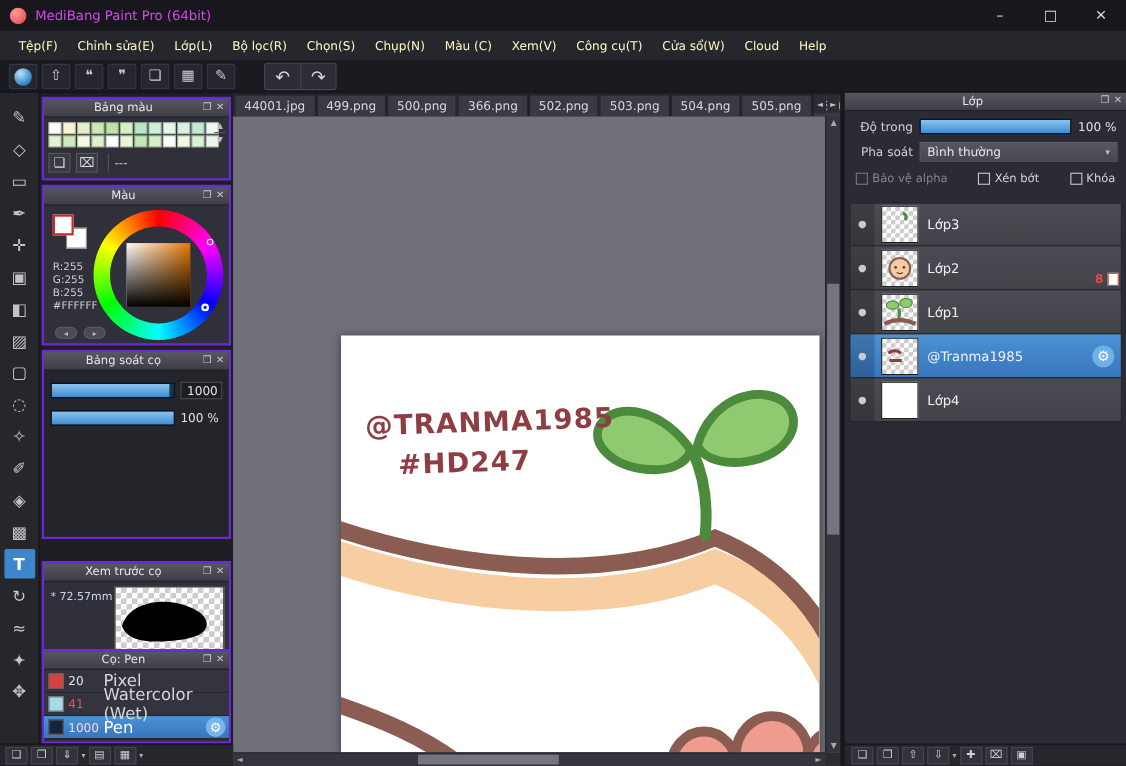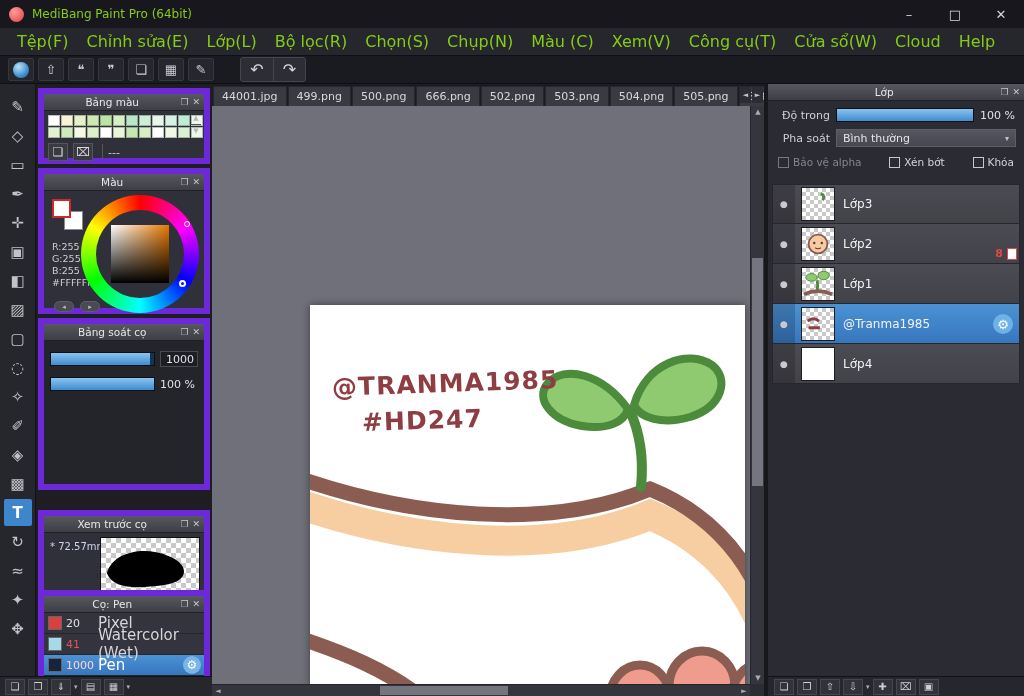--- a/index.html
+++ b/index.html
@@ -5,42 +5,42 @@
   * { box-sizing: border-box; margin: 0; padding: 0; }
   html,body { width:1024px; height:696px; overflow:hidden; }
   body {
     position:relative; background:#1a1a20; color:#d6d6da;
     font-family:"DejaVu Sans","Liberation Sans",sans-serif; font-size:12px;
     -webkit-user-select:none; user-select:none;
   }
   
   .titlebar { position:absolute; left:0; top:0; right:0; height:28px; background:#17171d; display:flex; align-items:center; z-index:5; }
   .app-icon { width:15px; height:15px; border-radius:50%; background:radial-gradient(circle at 35% 32%, #ff9d9d, #e23d3d); margin:0 8px 0 9px; }
-  .title-text { font-size:12px; color:#84cc16; }
+  .title-text { font-size:12px; color:#d946ef; }
   .win-controls { margin-left:auto; display:flex; height:28px; }
   .win-btn { width:46px; height:28px; display:flex; align-items:center; justify-content:center; color:#d6d6da; font-size:13px; }
   
   .menubar { position:absolute; left:0; top:28px; right:0; height:28px; background:#26262d; display:flex; align-items:center; padding-left:8px; border-bottom:1px solid #101014; z-index:5; }
-  .menu-item { padding:5px 9px; font-size:16px; color:#84cc16; cursor:default; }
+  .menu-item { padding:5px 9px; font-size:11px; color:#fef9c3; cursor:default; }
   
   .toolbar { position:absolute; left:0; top:56px; right:0; height:28px; background:#1a1a21; display:flex; align-items:center; padding-left:8px; border-bottom:1px solid #101014; z-index:5; }
   .toolbar-icons { display:flex; gap:4px; align-items:center; }
   .tb-btn { width:26px; height:23px; display:flex; align-items:center; justify-content:center; background:#26262e; border:1px solid #36363e; color:#c9c9ce; font-size:13px; border-radius:2px; }
   .tb-btn.orb { background:#26262e; }
   .tb-btn.orb::after { content:""; width:16px; height:16px; border-radius:50%; background:radial-gradient(circle at 35% 30%, #b9e0f7, #2f84c4 70%); }
   .undo-group { display:flex; margin-left:26px; background:#2d2d35; border:1px solid #45454d; border-radius:3px; overflow:hidden; }
   .undo-btn { width:32px; height:23px; display:flex; align-items:center; justify-content:center; font-size:16px; color:#d8d8dc; }
   .undo-btn + .undo-btn { border-left:1px solid #45454d; }
   
   .toolstrip { position:absolute; left:0; top:84px; bottom:20px; width:36px; background:#26262d; border-right:1px solid #121216; display:flex; flex-direction:column; align-items:center; padding-top:8px; }
   .tool { width:28px; height:27px; margin:1px 0; display:flex; align-items:center; justify-content:center; color:#c2c2c8; font-size:15px; border-radius:2px; }
   .tool.active { background:#3d86cc; color:#fff; font-weight:bold; }
   
   .left-panels { position:absolute; left:36px; top:84px; bottom:20px; width:176px; background:#1d1d23; }
-  .panel { position:absolute; left:2px; right:2px; background:#30303a; border:6px solid #6d28d9; }
+  .panel { position:absolute; left:2px; right:2px; background:#30303a; border:2px solid #6d28d9; }
   .panel-header { height:17px; background:linear-gradient(#57575f,#3e3e47); display:flex; align-items:center; font-size:10.5px; color:#e6e6ea; padding:0 4px; border-bottom:1px solid #202026; }
   .panel-title { flex:1; text-align:center; }
   .ph-icon { font-size:9px; color:#c8c8ce; margin-left:4px; }
   .panel-body { position:relative; }
   .panel-palette { top:4px; height:76px; }
   .panel-color { top:84px; height:146px; }
   .panel-brushctl { top:234px; height:172px; background:#24242b; }
   .panel-preview { top:426px; height:92px; }
   .panel-brushes { top:506px; height:86px; }
   
@@ -361,21 +361,21 @@
     <div class="bb-btn">▤</div>
     <div class="bb-btn">▦</div>
     <span class="bb-caret">▾</span>
   </div>
 
 <div class="canvas-region">
   <div class="tabbar" id="tabbar">
       <div class="tab">44001.jpg</div>
       <div class="tab">499.png</div>
       <div class="tab">500.png</div>
-      <div class="tab">666.png</div>
+      <div class="tab">366.png</div>
       <div class="tab">502.png</div>
       <div class="tab">503.png</div>
       <div class="tab">504.png</div>
       <div class="tab">505.png</div>
       <div class="tab">506.png</div>
     </div>
   <div class="tab-arrows">
     <span class="tab-arrow">◄</span>
     <span class="tab-arrow">►</span>
   </div>

